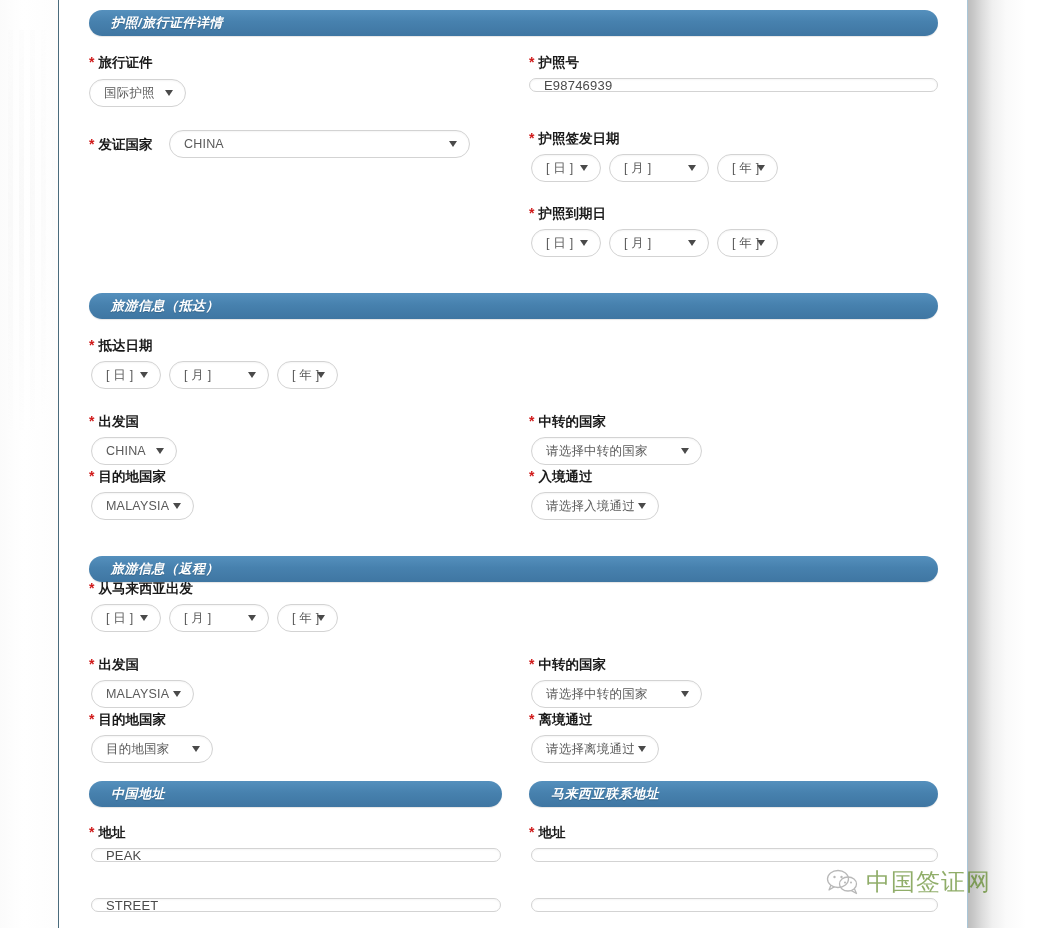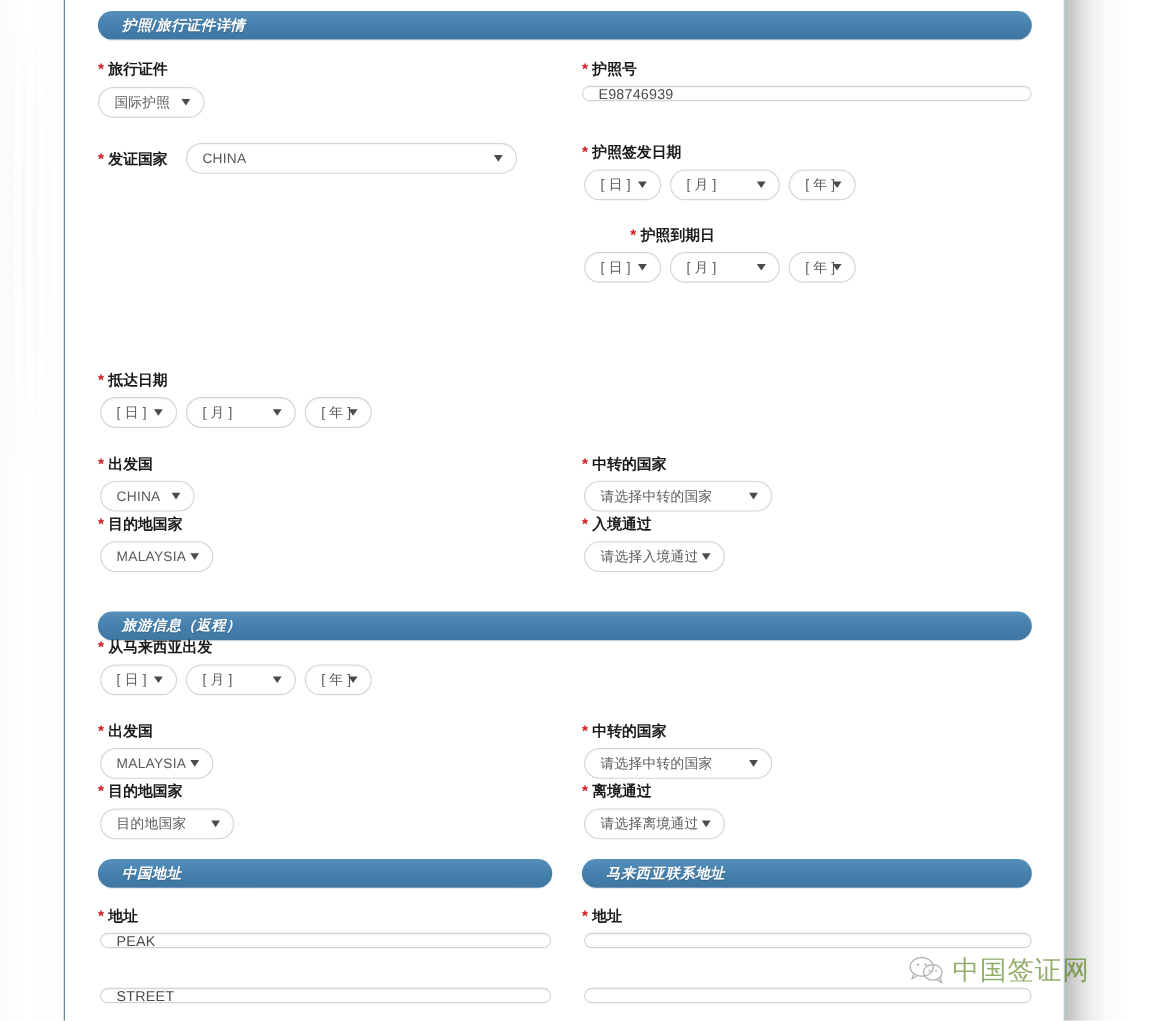--- a/index.html
+++ b/index.html
@@ -204,36 +204,39 @@
     </div>
     <div class="ctl select" style="left:550px; top:154px; width:100px;">
       <span class="val">[ 月 ]</span>
       <span class="caret"></span>
     </div>
     <div class="ctl select" style="left:658px; top:154px; width:61px;">
       <span class="val">[ 年 ]</span>
       <span class="caret"></span>
     </div>
 
-    <div class="fld-label" style="left:470px; top:205px;margin-left:44px;">
+    <div class="fld-label" style="left:470px; top:205px;">
       <span class="req">*</span><span>护照到期日</span>
     </div>
     <div class="ctl select" style="left:472px; top:229px; width:70px;">
       <span class="val">[ 日 ]</span>
       <span class="caret"></span>
     </div>
     <div class="ctl select" style="left:550px; top:229px; width:100px;">
       <span class="val">[ 月 ]</span>
       <span class="caret"></span>
     </div>
     <div class="ctl select" style="left:658px; top:229px; width:61px;">
       <span class="val">[ 年 ]</span>
       <span class="caret"></span>
     </div>
 
+    <div class="section-bar" style="left:30px; top:293px; width:849px;">
+      <span class="bar-label">旅游信息（抵达）</span>
+    </div>
 
     <div class="fld-label" style="left:30px; top:337px;">
       <span class="req">*</span><span>抵达日期</span>
     </div>
     <div class="ctl select" style="left:32px; top:361px; width:70px;">
       <span class="val">[ 日 ]</span>
       <span class="caret"></span>
     </div>
     <div class="ctl select" style="left:110px; top:361px; width:100px;">
       <span class="val">[ 月 ]</span>

